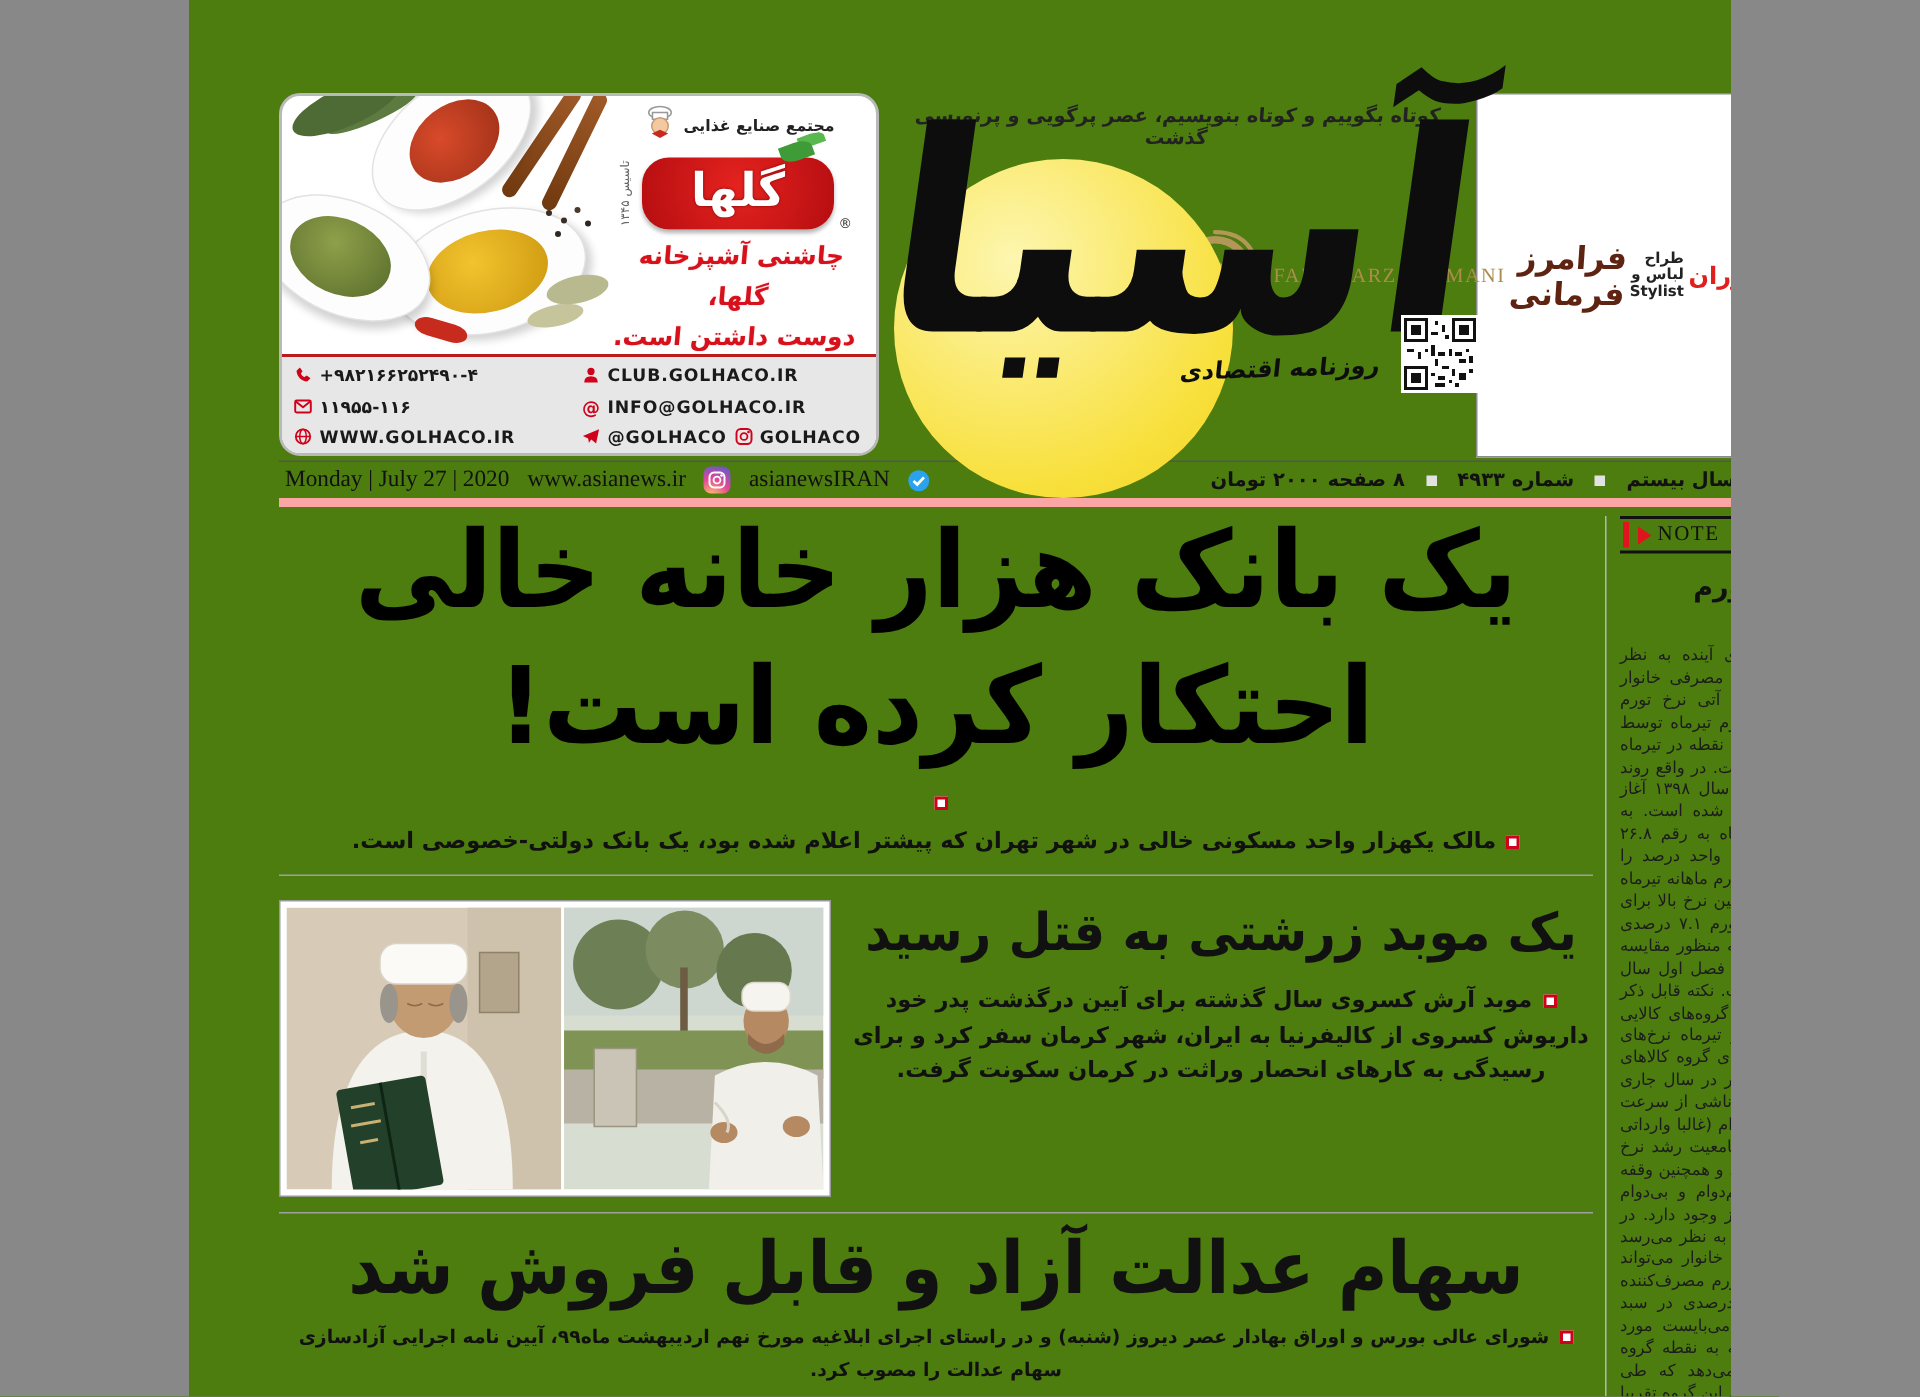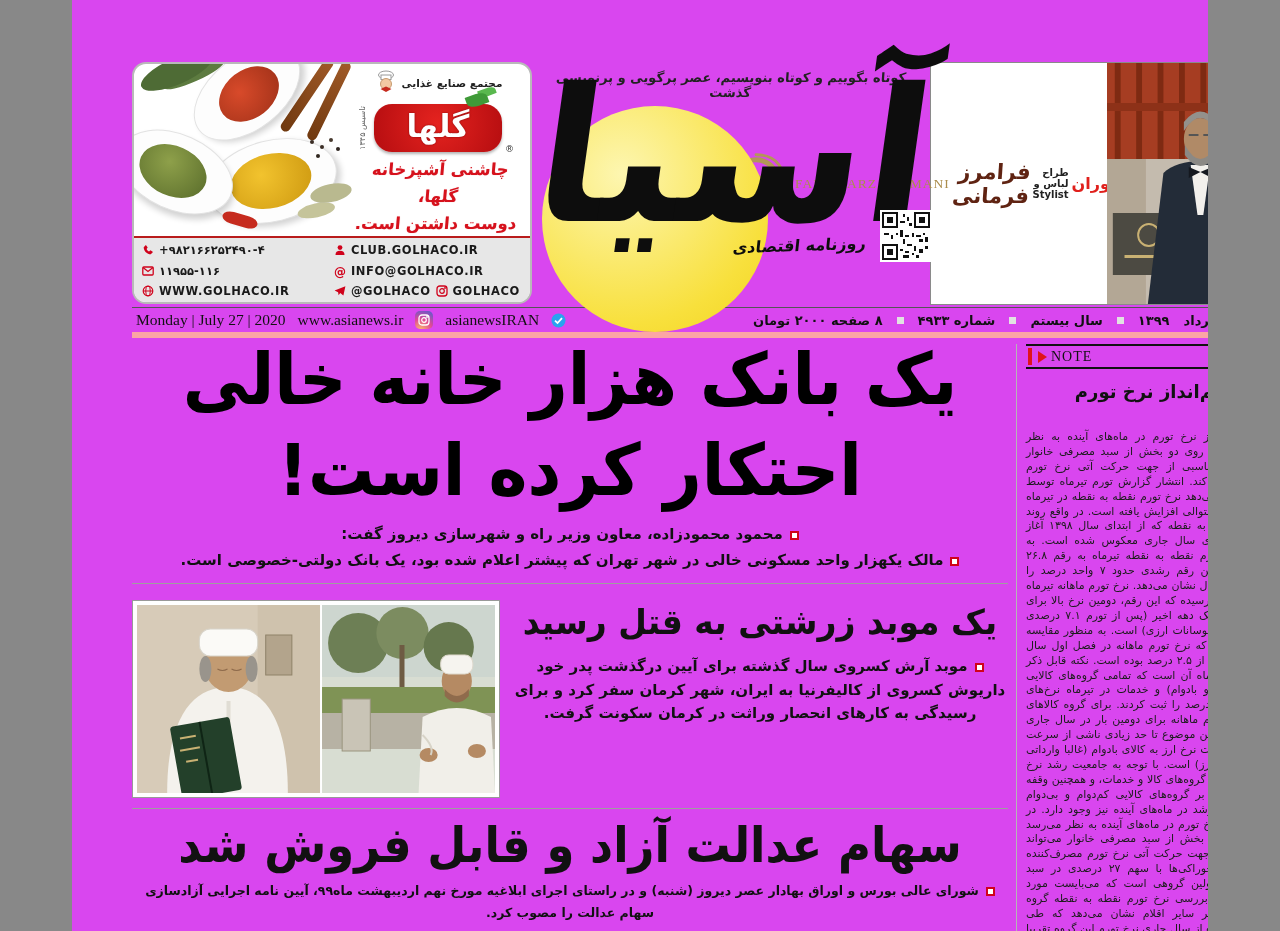--- a/index.html
+++ b/index.html
@@ -1,17 +1,17 @@
 <!DOCTYPE html>
 <html lang="fa"><head>
 <meta charset="utf-8">
 <style>
   * { margin:0; padding:0; box-sizing:border-box; }
   body { background:#888; font-family:"DejaVu Sans", sans-serif; }
-  .page { position:relative; width:1136px; height:931px; background:#d946ef; margin:0 auto; overflow:hidden; color:#111; }
+  .page { position:relative; width:1028px; height:931px; background:#4d7c0f; margin:0 auto; overflow:hidden; color:#111; }
 
   
   .golha { position:absolute; left:60px; top:62px; width:400px; height:242px; border:2px solid #b9b9b9; border-radius:14px; background:#fff; overflow:hidden; }
   .spices { position:absolute; left:0; top:0; width:228px; height:174px; }
   .spoon { position:absolute; background:#fdfdfd; border:1px solid #e2e2e2; border-radius:50%; box-shadow:3px 4px 6px rgba(0,0,0,.18); }
   .powder { position:absolute; border-radius:50%; }
   .sp1 { left:52px; top:-8px; width:122px; height:74px; transform:rotate(-38deg); }
   .pw1 { left:82px; top:6px; width:66px; height:48px; transform:rotate(-38deg); background:radial-gradient(circle at 40% 35%, #d84a2a, #9c2f17); }
   .sp2 { left:72px; top:76px; width:132px; height:82px; transform:rotate(-14deg); }
   .pw2 { left:96px; top:90px; width:82px; height:54px; transform:rotate(-14deg); background:radial-gradient(circle at 40% 35%, #f2c32e, #cc970f); }
@@ -324,21 +324,21 @@
       <span>۸ صفحه ۲۰۰۰ تومان</span>
     </div>
   </div>
 
   <div class="main">
     <div class="lead-headline">
       <div>یک بانک هزار خانه خالی</div>
       <div>احتکار کرده است!</div>
     </div>
     <div class="lead-bullets">
-      <div><span class="rsq"></span><span>محمود محمودزاده، معاون وزیر راه و شهرسازی دیروز گفت:</span></div>
+      <div><span class="rsq"></span></div>
       <div><span class="rsq"></span><span>مالک یکهزار واحد مسکونی خالی در شهر تهران که پیشتر اعلام شده بود، یک بانک  دولتی-خصوصی است.</span></div>
     </div>
 
     <hr class="hdiv">
 
     <div class="article">
       <div class="photo-frame">
         <svg viewBox="0 0 356 188" preserveAspectRatio="none">
           <rect width="182" height="188" fill="#d7cbb8"></rect>
           <rect x="120" width="62" height="188" fill="#cfc2ad"></rect>

